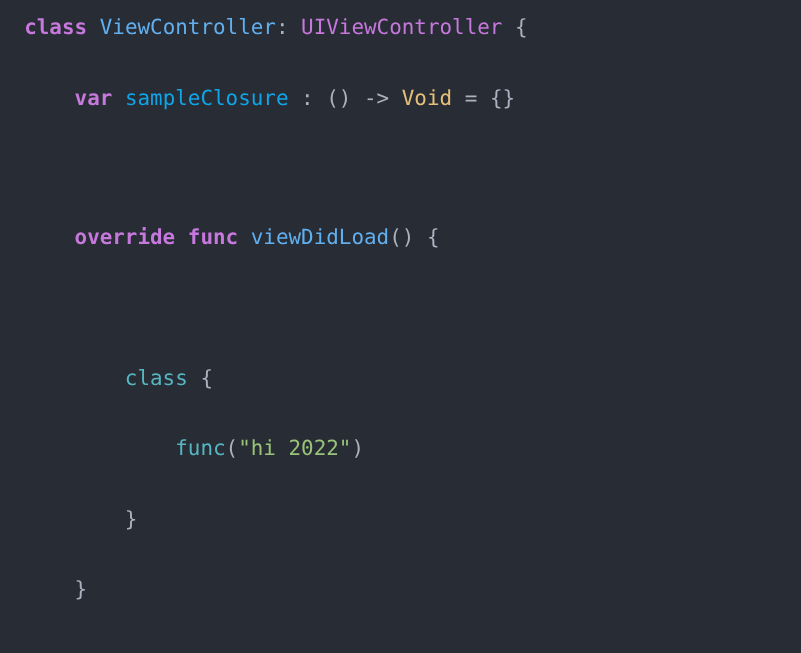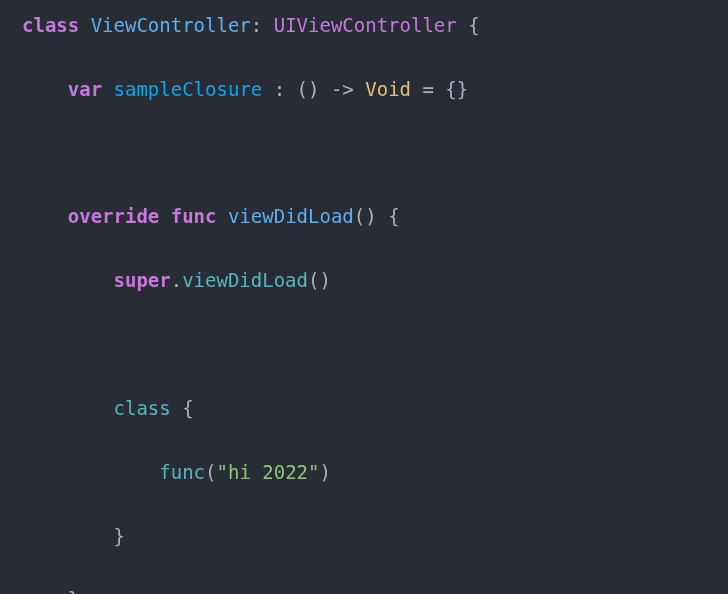--- a/index.html
+++ b/index.html
@@ -36,21 +36,20 @@
     .punct { color: #abb2bf; }
     .str { color: #98c379; }
   </style>
 </head>
 <body>
 
 <pre><div class="line"><span class="kw">class</span> <span class="type">ViewController</span><span class="punct">:</span> <span class="type2">UIViewController</span> <span class="punct">{</span></div>
 <div class="line">    <span class="kw">var</span> <span class="varname">sampleClosure</span><span class="punct"> : </span><span class="punct">()</span><span class="punct"> -&gt; </span><span class="ident">Void</span><span class="punct"> = </span><span class="punct">{}</span></div>
 <div class="line"></div>
 <div class="line">    <span class="kw">override</span> <span class="kw">func</span> <span class="funcname">viewDidLoad</span><span class="punct">()</span> <span class="punct">{</span></div>
-<div class="line">        <span class="kw">super</span><span class="punct">.</span><span class="call">viewDidLoad</span><span class="punct">()</span></div>
 <div class="line"></div>
 <div class="line">        <span class="call">class</span> <span class="punct">{</span></div>
 <div class="line">            <span class="call">func</span><span class="punct">(</span><span class="str">"hi 2022"</span><span class="punct">)</span></div>
 <div class="line">        <span class="punct">}</span></div>
 <div class="line">    <span class="punct">}</span></div>
 
 
 
 
 

